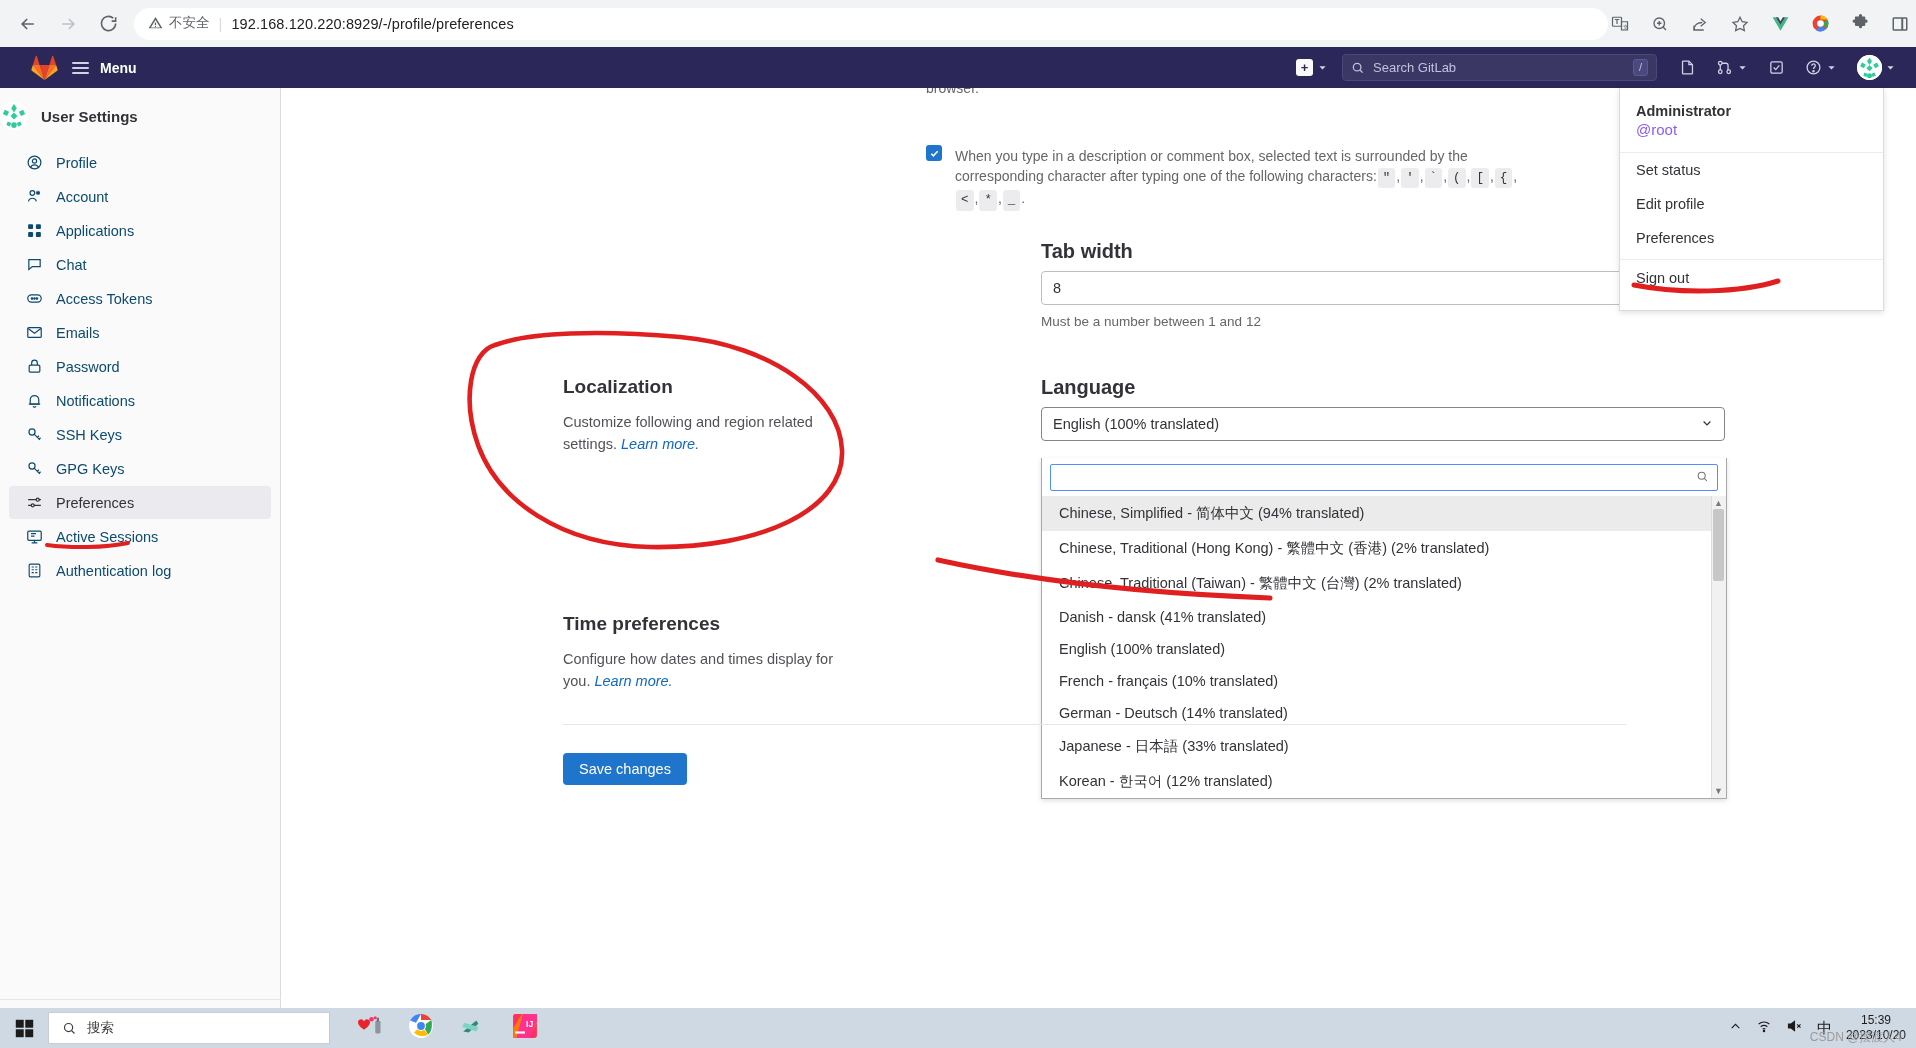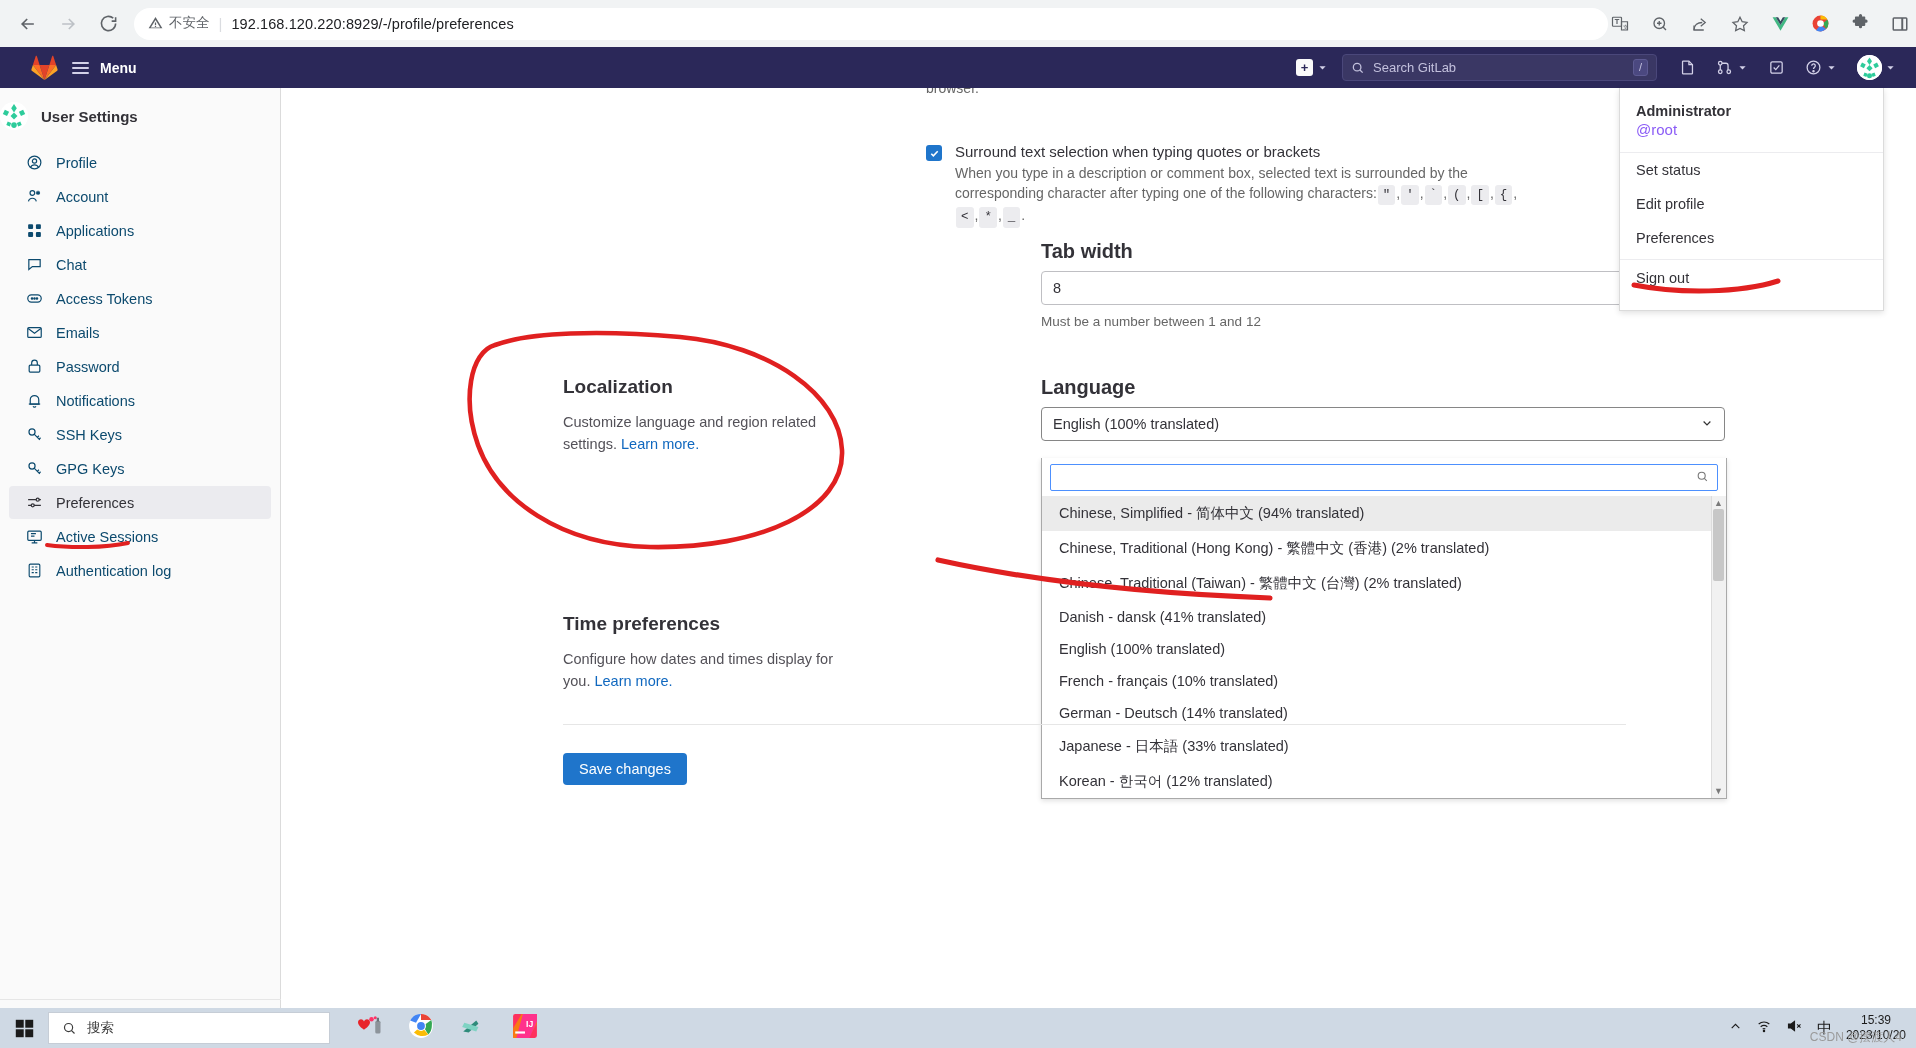--- a/index.html
+++ b/index.html
@@ -116,21 +116,21 @@
   .field-label { font-size: 20px; font-weight: 600; color: #333238; }
   .text-input {
     margin-top: 8px; width: 684px; height: 34px; border: 1px solid #bfbfc3;
     border-radius: 4px; padding: 0 11px; font-size: 14.5px; color: #333238;
     display:flex; align-items:center; background:#fff;
   }
   .help-text { margin-top: 9px; font-size: 13.5px; color: #666; }
 
   .sec-title { font-size: 19px; font-weight: 600; color: #333238; }
   .sec-desc { margin-top: 13px; font-size: 14.5px; color: #535158; line-height: 1.55; width: 290px; }
-  .lnk { color: #1068bf; text-decoration: none; }
+  .lnk { color: #1068bf; text-decoration: none; font-style: italic; }
 
   .select-box {
     margin-top: 8px; width: 684px; height: 34px; border: 1px solid #868686;
     border-radius: 4px; padding: 0 11px; font-size: 14.5px; color: #333238;
     display:flex; align-items:center; background:#fff;
   }
   .select-box .caret { margin-left:auto; }
 
   .dd-panel {
     position: absolute; width: 686px; background:#fff;
@@ -532,39 +532,38 @@
       <div style="position:absolute; left:645px; top:-8px; font-size:14px; color:#666;">browser.</div>
 
       <div class="chk-row">
         <div class="chk-line">
           <span class="chk-box">
             <svg width="11" height="11" viewBox="0 0 24 24" fill="none" stroke="#fff" stroke-width="3.4">
                 <path d="M5 12.5l4.5 4.5L19 7"></path>
               </svg>
           </span>
           <div>
-            <div class="chk-title">Surround text selection when typing quotes or brackets</div>
             <div class="chk-desc">
               <span>When you type in a description or comment box, selected text is surrounded by the</span>
               <span>corresponding character after typing one of the following characters:</span><span id="charlist"><span class="kbd">"</span><span>,</span><span class="kbd">'</span><span>,</span><span class="kbd">`</span><span>,</span><span class="kbd">(</span><span>,</span><span class="kbd">[</span><span>,</span><span class="kbd">{</span><span>,</span><span class="kbd">&lt;</span><span>,</span><span class="kbd">*</span><span>,</span><span class="kbd">_</span><span>.</span></span>
             </div>
           </div>
         </div>
       </div>
 
       <div style="position:absolute; left:760px; top:152px;">
         <div class="field-label">Tab width</div>
         <div class="text-input">8</div>
         <div class="help-text">Must be a number between 1 and 12</div>
       </div>
 
       <div style="position:absolute; left:282px; top:288px;">
         <div class="sec-title">Localization</div>
         <div class="sec-desc">
-          <span>Customize language and region related settings.</span>
+          <span>Customize following and region related settings.</span>
           <a class="lnk" href="#">Learn more.</a>
         </div>
       </div>
 
       <div style="position:absolute; left:760px; top:288px; width:690px;">
         <div class="field-label">Language</div>
         <div class="select-box">
           <span>English (100% translated)</span>
           <span class="caret">
             <svg width="12" height="12" viewBox="0 0 16 16" fill="none" stroke="#333" stroke-width="1.6">

